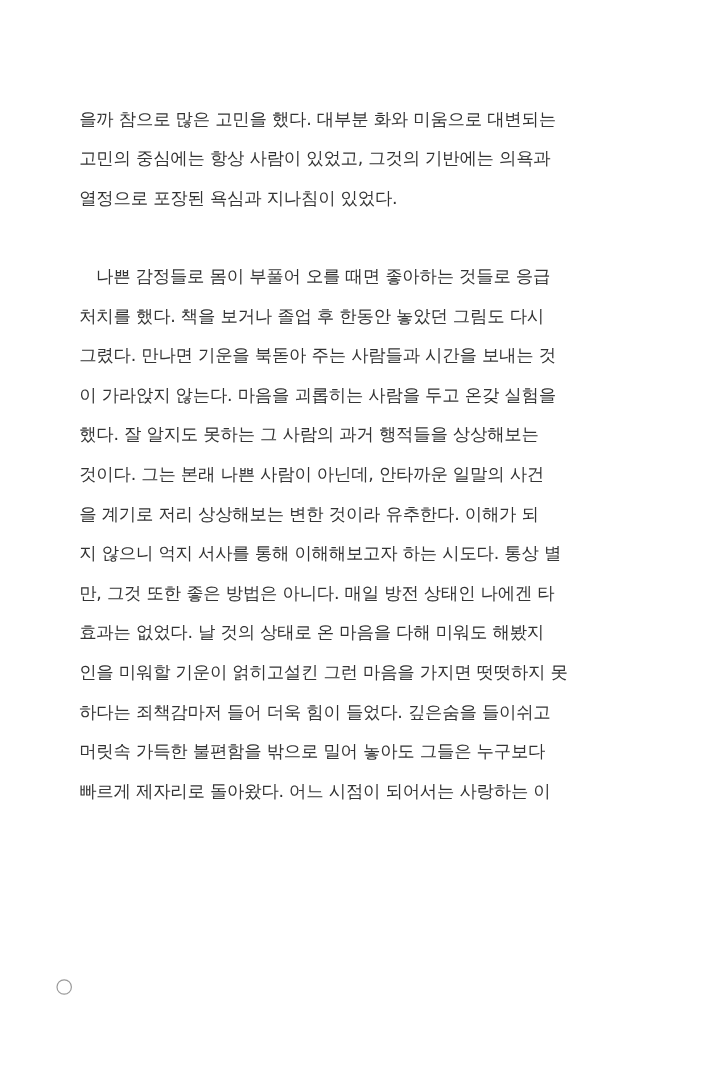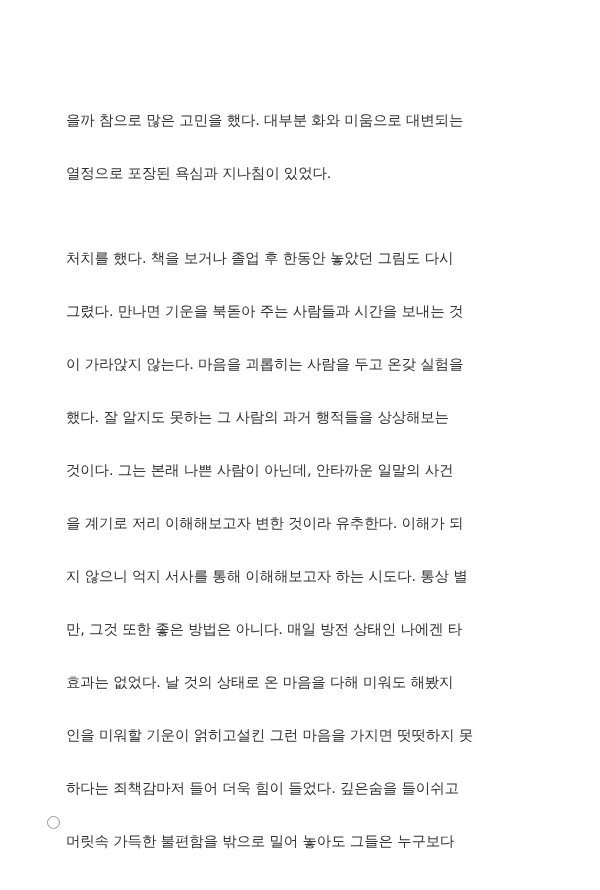--- a/index.html
+++ b/index.html
@@ -21,21 +21,20 @@
       top: 84px;
       width: 420px;
     }
     .line {
       display: block;
       height: 33px;
       line-height: 33px;
       font-size: 14.5px;
       white-space: nowrap;
       letter-spacing: -0.2px;
-      margin-top: 20px;
     }
     .line.indent {
       padding-left: 14px;
     }
     .para-gap {
       height: 32px;
     }
     .page-marker {
       position: absolute;
       left: 47px;
@@ -46,32 +45,35 @@
       border-radius: 50%;
       box-sizing: border-box;
     }
   </style>
 </head>
 <body>
 
 <div class="page">
   <div class="paragraph">
     <span class="line">을까 참으로 많은 고민을 했다. 대부분 화와 미움으로 대변되는</span>
+    <span class="line">고민의 중심에는 항상 사람이 있었고, 그것의 기반에는 의욕과</span>
     <span class="line">열정으로 포장된 욕심과 지나침이 있었다.</span>
   </div>
   <div class="para-gap"></div>
   <div class="paragraph">
+    <span class="line indent">나쁜 감정들로 몸이 부풀어 오를 때면 좋아하는 것들로 응급</span>
     <span class="line">처치를 했다. 책을 보거나 졸업 후 한동안 놓았던 그림도 다시</span>
     <span class="line">그렸다. 만나면 기운을 북돋아 주는 사람들과 시간을 보내는 것</span>
     <span class="line">이 가라앉지 않는다. 마음을 괴롭히는 사람을 두고 온갖 실험을</span>
     <span class="line">했다. 잘 알지도 못하는 그 사람의 과거 행적들을 상상해보는</span>
     <span class="line">것이다. 그는 본래 나쁜 사람이 아닌데, 안타까운 일말의 사건</span>
-    <span class="line">을 계기로 저리 이해해보고자 변한 것이라 유추한다. 이해가 되</span>
+    <span class="line">을 계기로 저리 상상해보는 변한 것이라 유추한다. 이해가 되</span>
     <span class="line">지 않으니 억지 서사를 통해 이해해보고자 하는 시도다. 통상 별</span>
     <span class="line">만, 그것 또한 좋은 방법은 아니다. 매일 방전 상태인 나에겐 타</span>
     <span class="line">효과는 없었다. 날 것의 상태로 온 마음을 다해 미워도 해봤지</span>
     <span class="line">인을 미워할 기운이 얽히고설킨 그런 마음을 가지면 떳떳하지 못</span>
     <span class="line">하다는 죄책감마저 들어 더욱 힘이 들었다. 깊은숨을 들이쉬고</span>
     <span class="line">머릿속 가득한 불편함을 밖으로 밀어 놓아도 그들은 누구보다</span>
+    <span class="line">빠르게 제자리로 돌아왔다. 어느 시점이 되어서는 사랑하는 이</span>
   </div>
 </div>
 
 <div class="page-marker"></div>
 
 </body></html>

